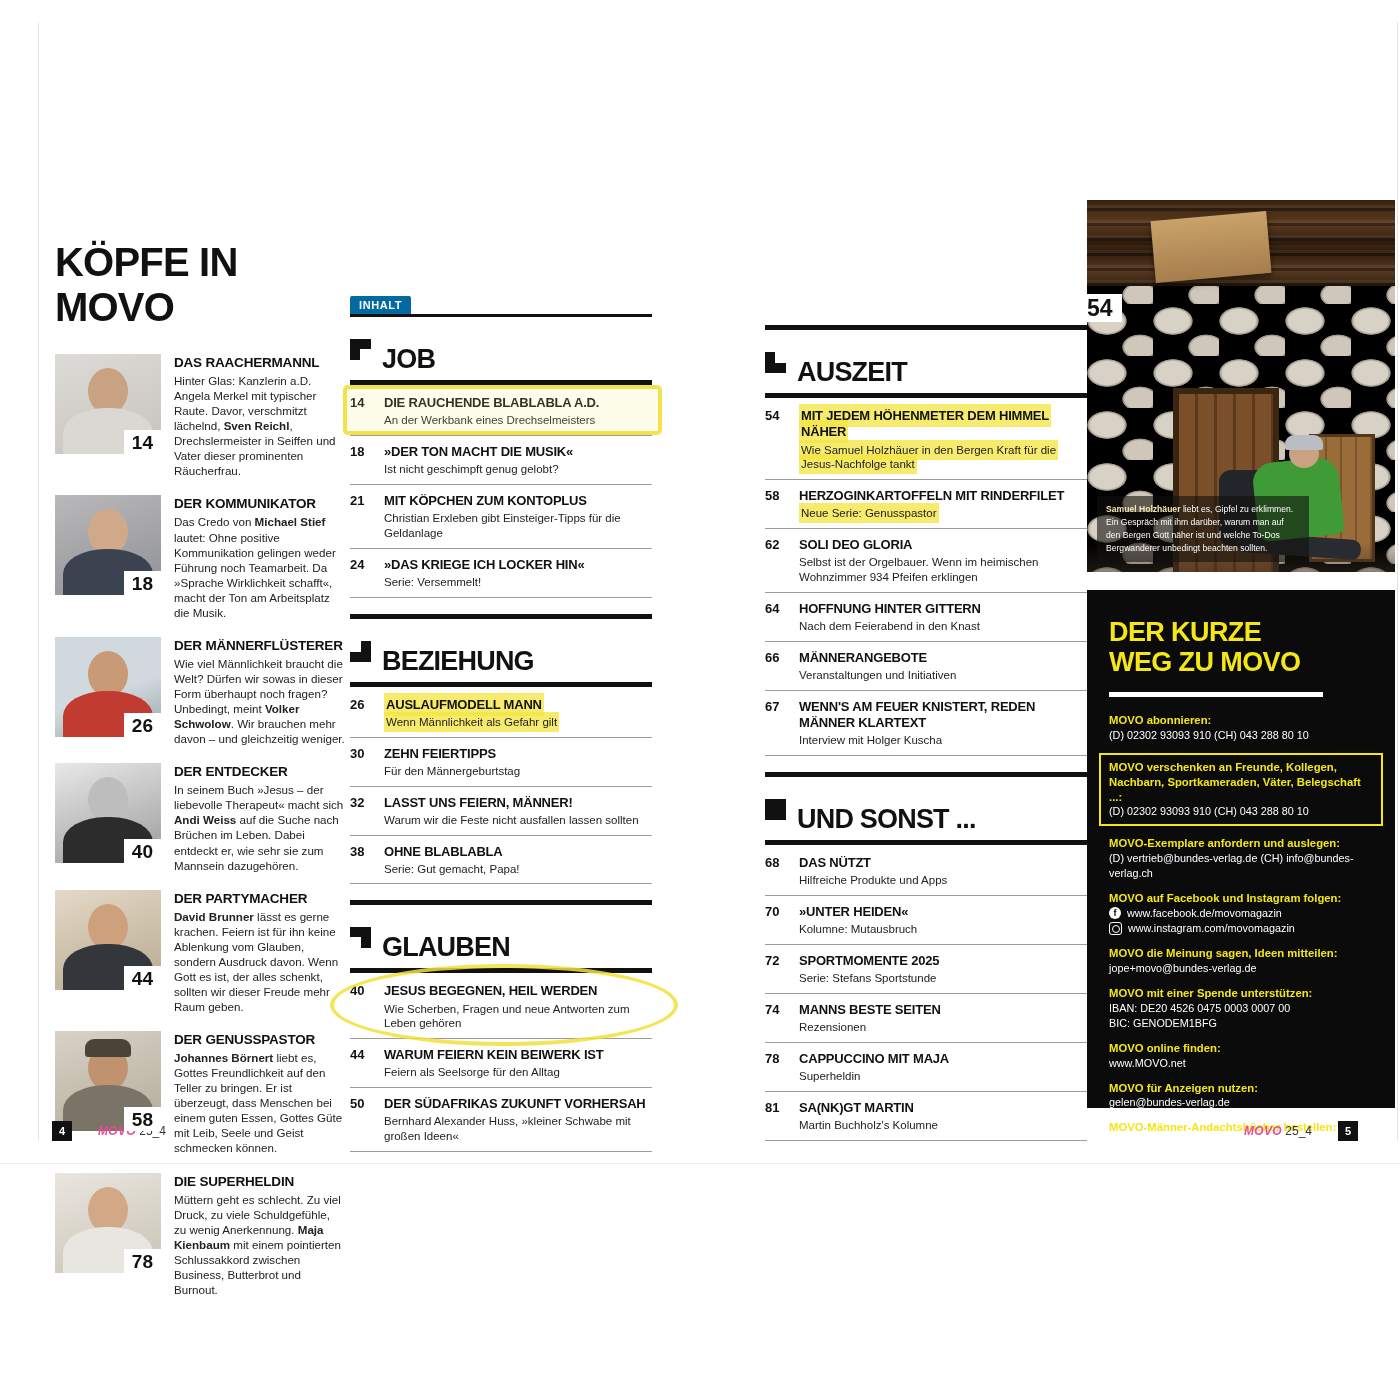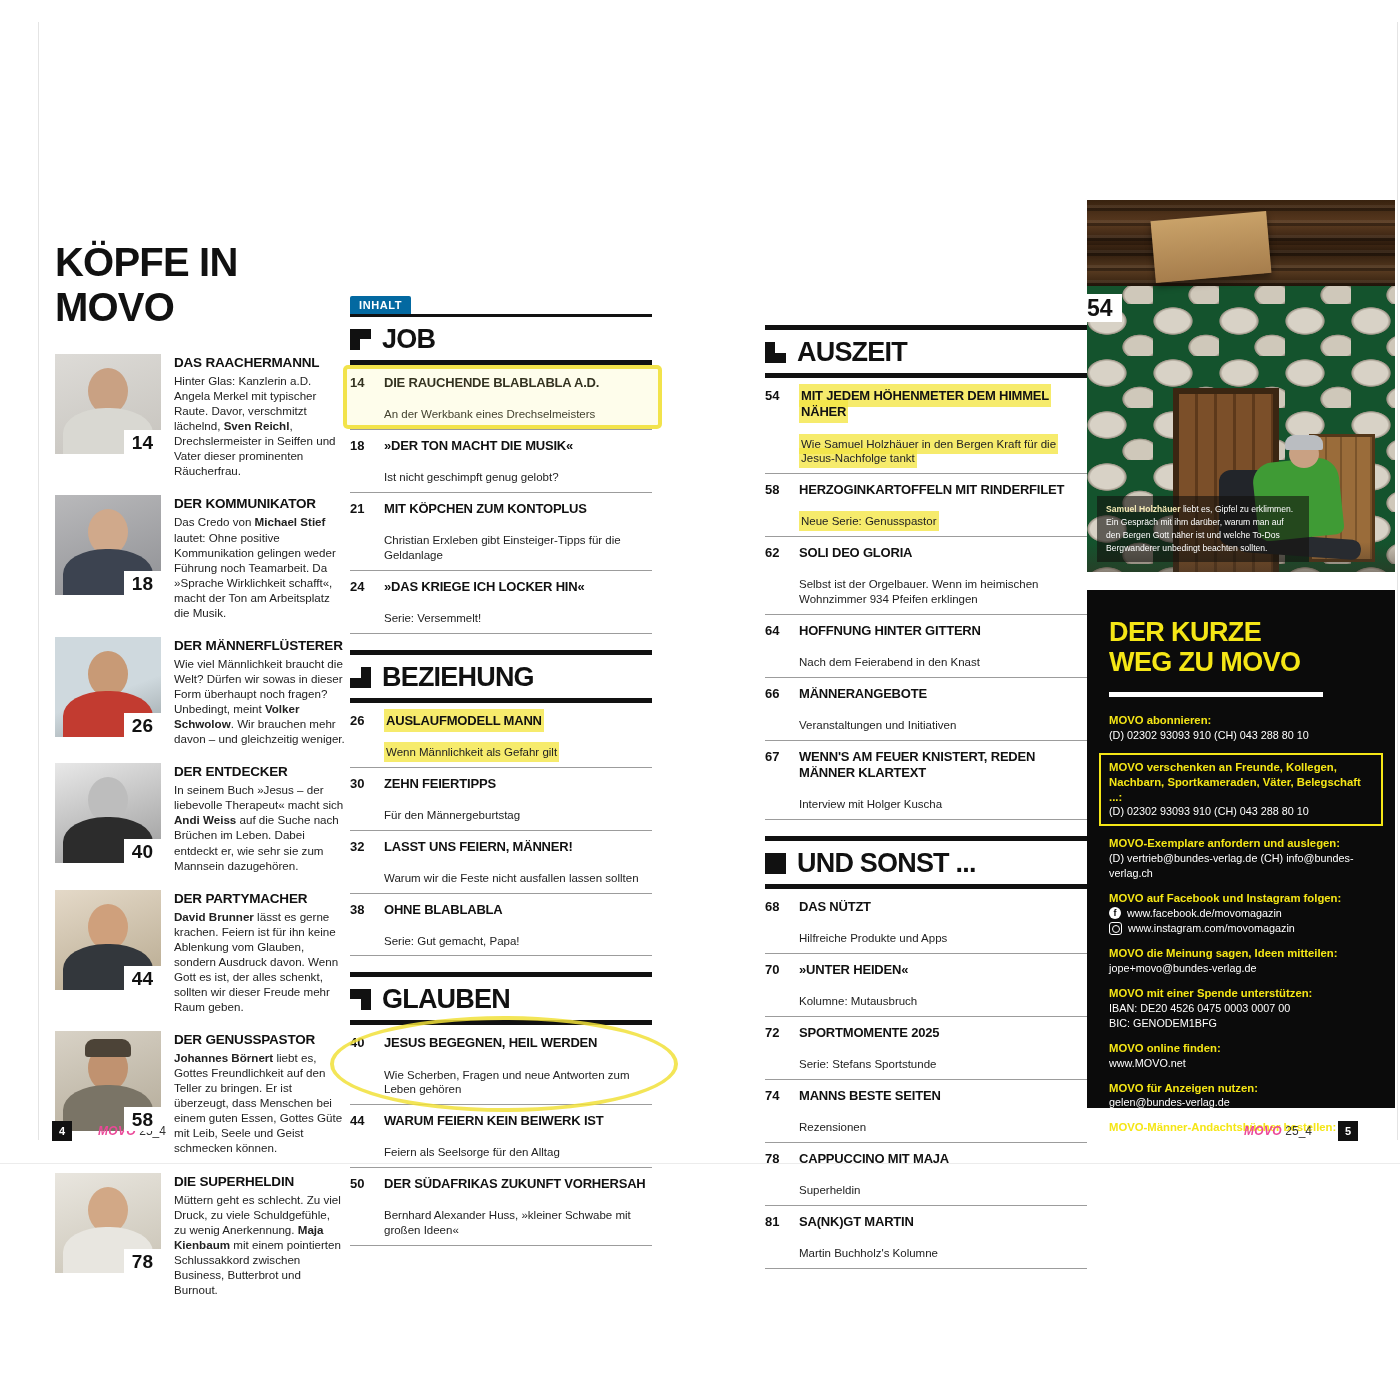--- a/index.html
+++ b/index.html
@@ -35,43 +35,43 @@
   .kbody{font-size:11.6px;line-height:1.3;color:#222;}
 
   
   .col1{position:absolute;left:350px;top:296px;width:302px;}
   .col2{position:absolute;left:765px;top:325px;width:322px;}
   .inhalt-wrap{border-bottom:3px solid #111;line-height:0;}
   .inhalt-tab{display:inline-block;background:#0369a1;color:#fff;font-weight:700;font-size:11px;
     letter-spacing:.6px;padding:4px 9px 3px 9px;border-radius:2px 2px 0 0;line-height:1;}
   .sec-toprule{height:5px;background:#111;margin-top:16px;}
   .sec-head{display:flex;align-items:center;gap:11px;margin:9px 0 7px 0;}
-  .sec-name{font-size:27px;font-weight:700;letter-spacing:-.8px;line-height:1;}
+  .sec-name{font-size:27px;font-weight:700;letter-spacing:-.8px;line-height:1;margin-top:20px;}
   .sec-rule{height:5px;background:#111;margin-bottom:2px;}
   .sicon{width:21px;height:21px;background:#111;position:relative;flex:none;}
   .sicon::after{content:"";position:absolute;width:11px;height:11px;background:#fff;}
   .notch-br::after{right:0;bottom:0;}
   .notch-tl::after{left:0;top:0;}
   .notch-bl::after{left:0;bottom:0;}
   .notch-tr::after{right:0;top:0;}
   .full::after{display:none;}
   .toc-entry{display:flex;gap:9px;padding:8px 0 7px 0;border-bottom:1px solid #9c9c9c;position:relative;cursor:pointer;}
   .toc-num{font-weight:700;font-size:13px;width:25px;flex:none;line-height:1.25;}
   .etext{flex:1;}
   .toc-title{font-weight:700;font-size:13px;line-height:1.25;letter-spacing:-.2px;}
-  .toc-sub{font-size:11.5px;line-height:1.28;margin-top:16px;color:#222;}
+  .toc-sub{font-size:11.5px;line-height:1.28;margin-top:2px;color:#222;}
   .hl{background:rgba(244,229,66,.78);box-decoration-break:clone;-webkit-box-decoration-break:clone;padding:4px 2px;}
   .hlbox{position:absolute;left:-7px;right:-10px;top:-2px;bottom:0;border:4px solid rgba(241,224,58,.9);
     border-radius:5px;background:rgba(249,240,120,.15);pointer-events:none;z-index:1;}
   .hlellipse{position:absolute;left:-20px;right:-26px;top:-11px;bottom:-8px;border:4px solid rgba(241,224,58,.85);
     border-radius:50%;pointer-events:none;z-index:1;}
 
   
   .feature{position:absolute;left:1087px;top:200px;width:308px;height:372px;}
-  .photo{position:absolute;inset:0;background:#14532d;overflow:hidden;}
+  .photo{position:absolute;inset:0;background:#000000;overflow:hidden;}
   .stones{position:absolute;inset:0;background-image:
     radial-gradient(ellipse 30px 21px at 20px 17px,#d8d2c6 55%,#9b9385 64%,rgba(0,0,0,0) 67%),
     radial-gradient(ellipse 27px 19px at 53px 43px,#cfc8ba 55%,#948c7e 64%,rgba(0,0,0,0) 67%);
     background-size:66px 52px;}
   .beam{position:absolute;left:0;right:0;top:0;height:86px;
     background:linear-gradient(180deg,#38220f 0%,#5a3a20 28%,#2c1a0c 52%,#60402400 0),
     linear-gradient(180deg,#3a2412,#59391f 35%,#2e1c0d 60%,#573a20 82%,#33200f);}
   .beam::after{content:"";position:absolute;inset:0;
     background:repeating-linear-gradient(0deg,rgba(0,0,0,.35) 0 3px,rgba(255,255,255,.06) 3px 6px,rgba(0,0,0,0) 6px 15px);}
   .sign{position:absolute;left:66px;top:16px;width:116px;height:62px;transform:rotate(-5deg);

